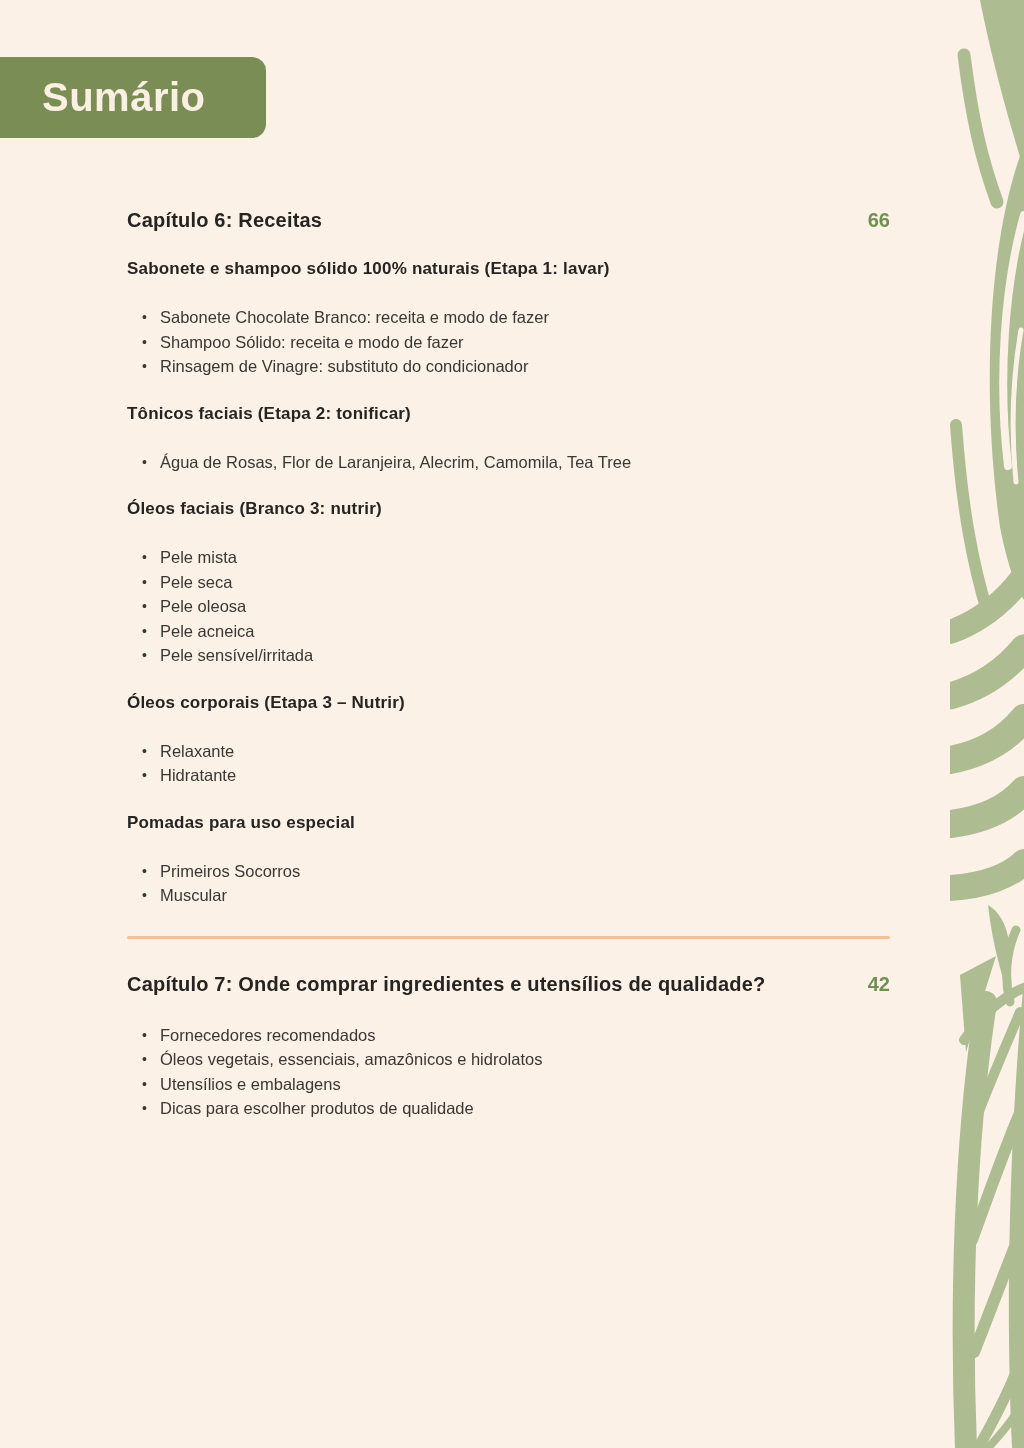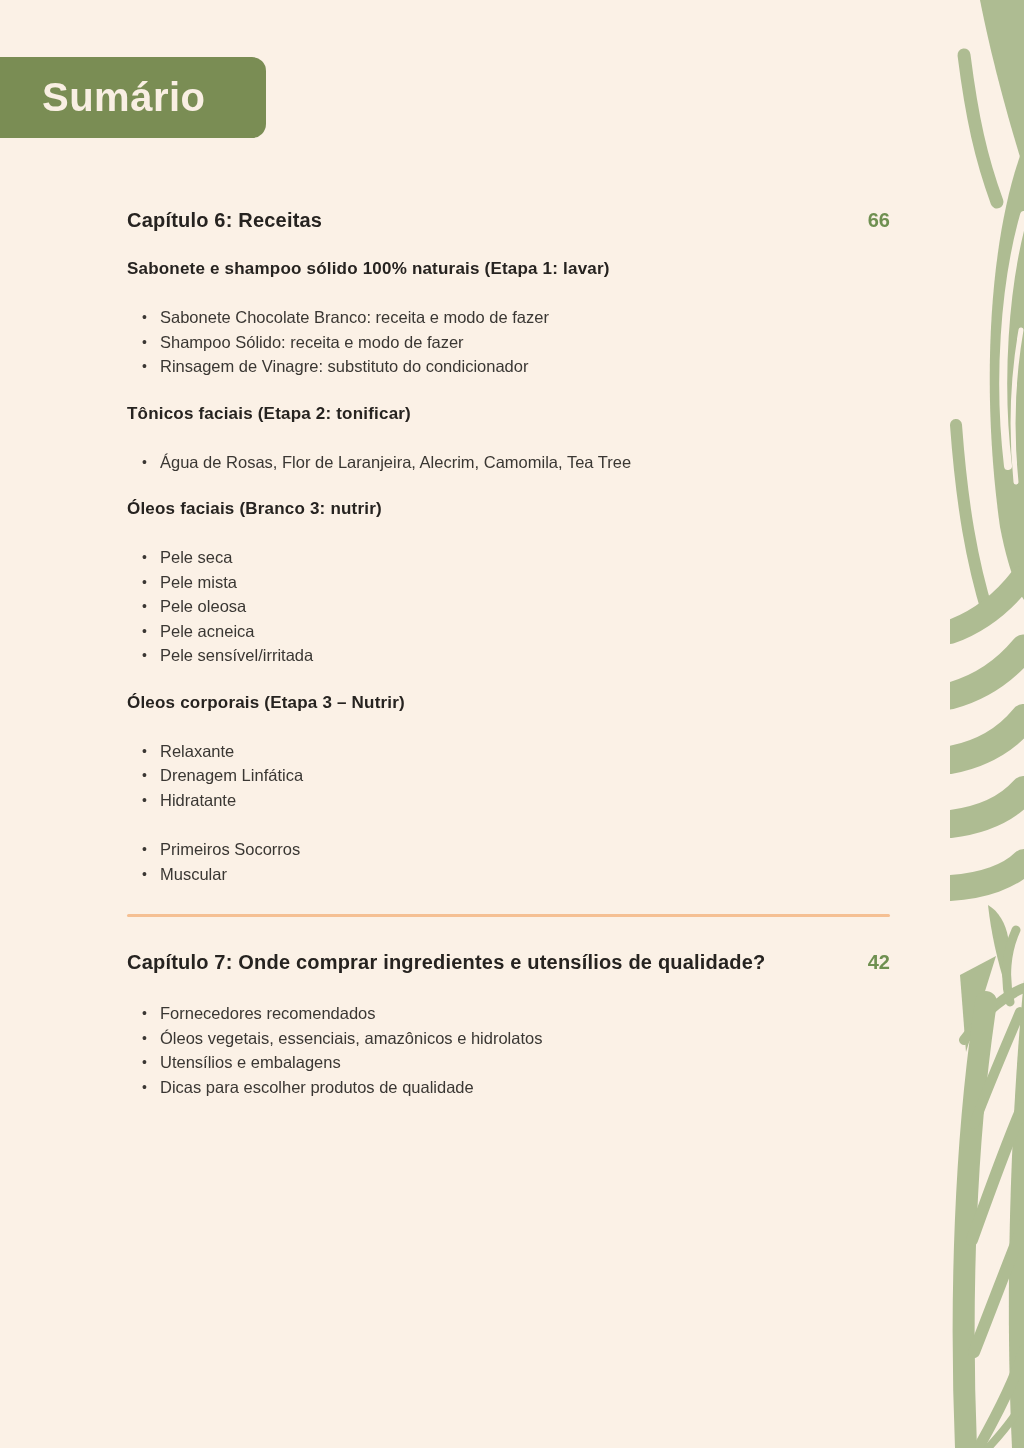--- a/index.html
+++ b/index.html
@@ -129,32 +129,32 @@
       <li class="toc-item">Sabonete Chocolate Branco: receita e modo de fazer</li>
       <li class="toc-item">Shampoo Sólido: receita e modo de fazer</li>
       <li class="toc-item">Rinsagem de Vinagre: substituto do condicionador</li>
     </ul>
     <h3 class="section-heading">Tônicos faciais (Etapa 2: tonificar)</h3>
     <ul class="toc-list">
       <li class="toc-item">Água de Rosas, Flor de Laranjeira, Alecrim, Camomila, Tea Tree</li>
     </ul>
     <h3 class="section-heading">Óleos faciais (Branco 3: nutrir)</h3>
     <ul class="toc-list">
+      <li class="toc-item">Pele mista</li>
       <li class="toc-item">Pele seca</li>
-      <li class="toc-item">Pele mista</li>
       <li class="toc-item">Pele oleosa</li>
       <li class="toc-item">Pele acneica</li>
       <li class="toc-item">Pele sensível/irritada</li>
     </ul>
     <h3 class="section-heading">Óleos corporais (Etapa 3 – Nutrir)</h3>
     <ul class="toc-list">
       <li class="toc-item">Relaxante</li>
-      <li class="toc-item">Drenagem Linfática</li>
       <li class="toc-item">Hidratante</li>
     </ul>
+    <h3 class="section-heading">Pomadas para uso especial</h3>
     <ul class="toc-list">
       <li class="toc-item">Primeiros Socorros</li>
       <li class="toc-item">Muscular</li>
     </ul>
     <div class="divider"></div>
     <div class="chapter-row">
       <h2 class="chapter-title">Capítulo 7: Onde comprar ingredientes e utensílios de qualidade?</h2>
       <span class="chapter-page">42</span>
     </div>
     <ul class="toc-list">

